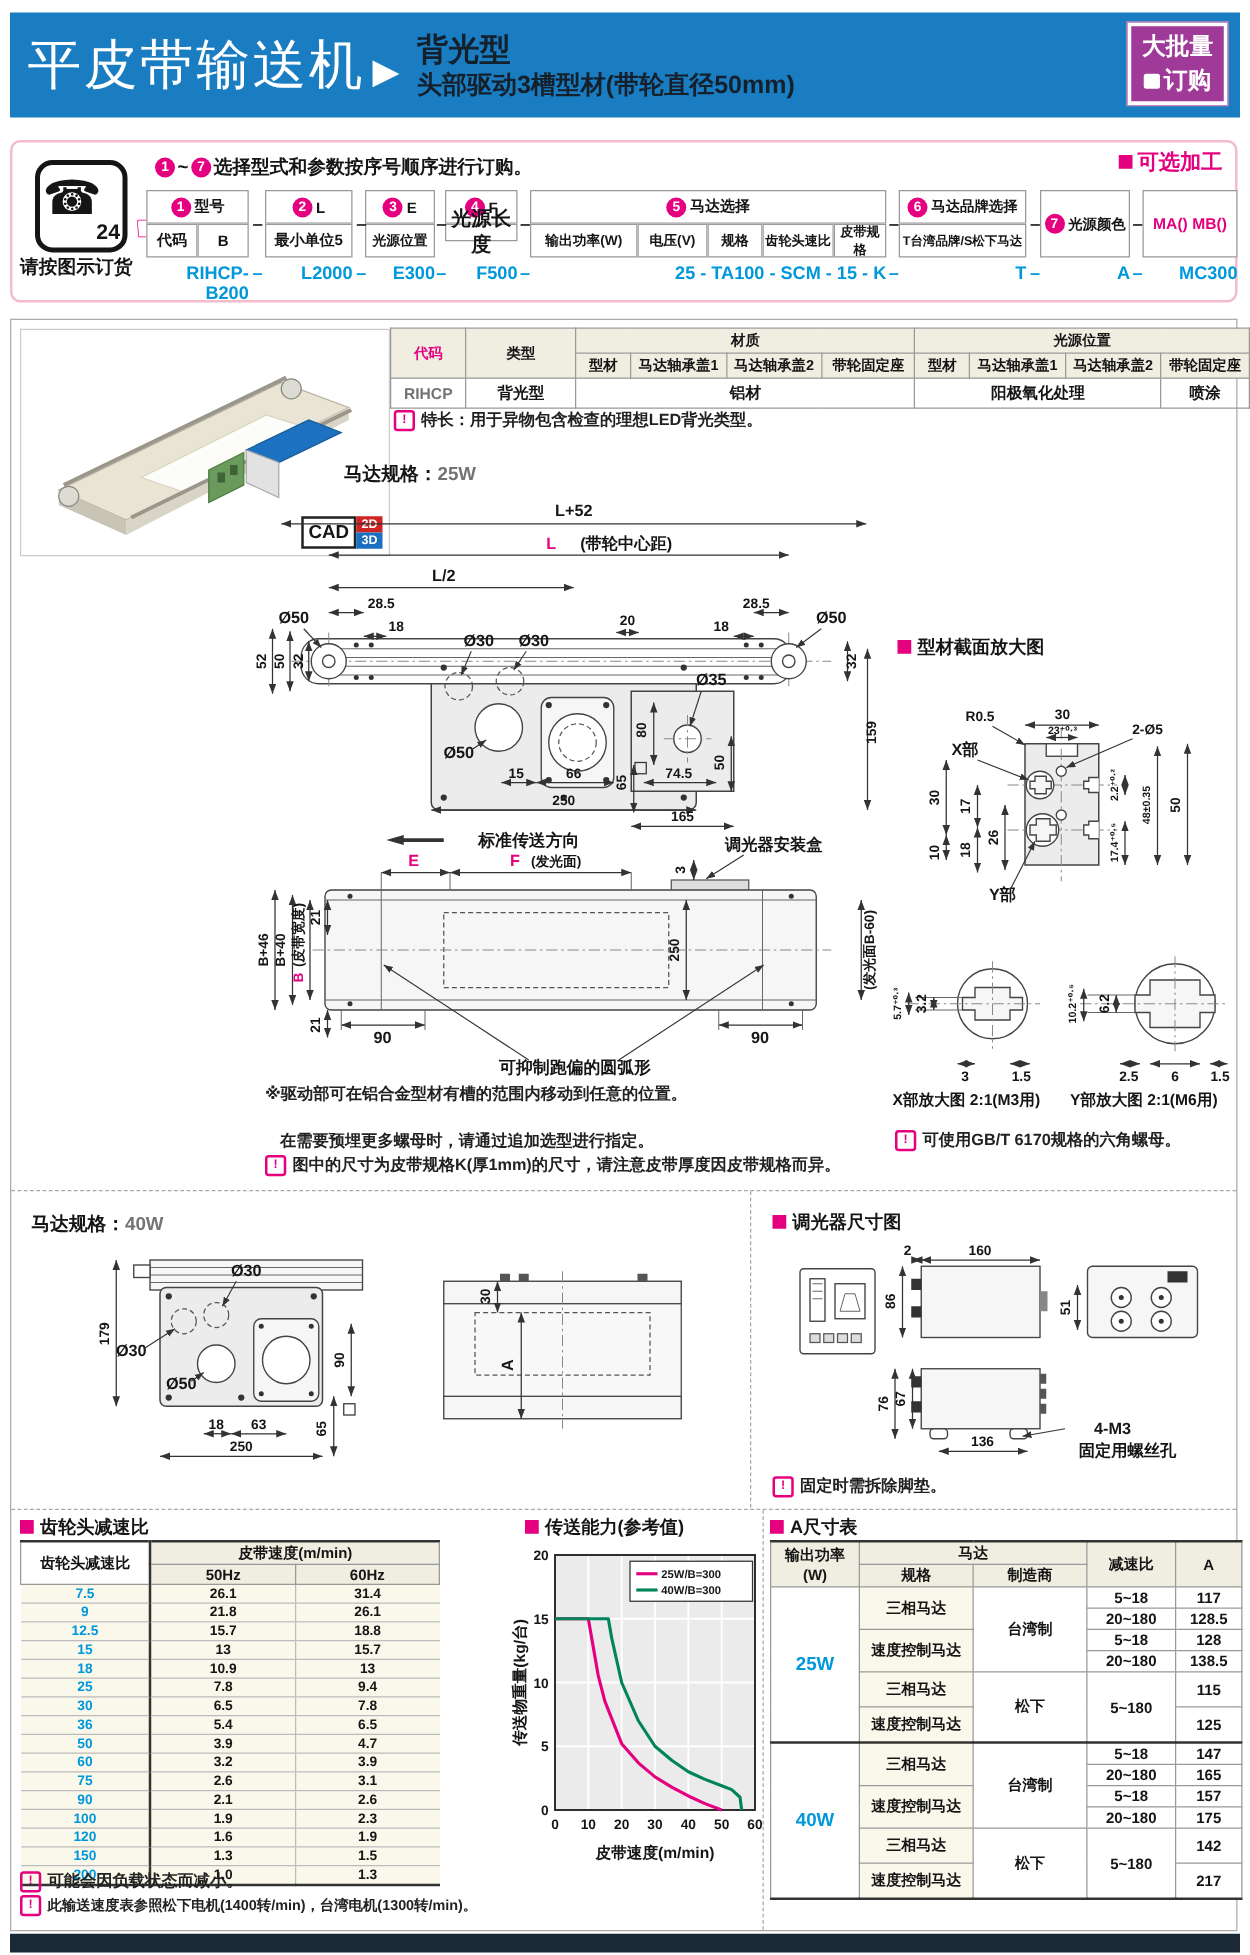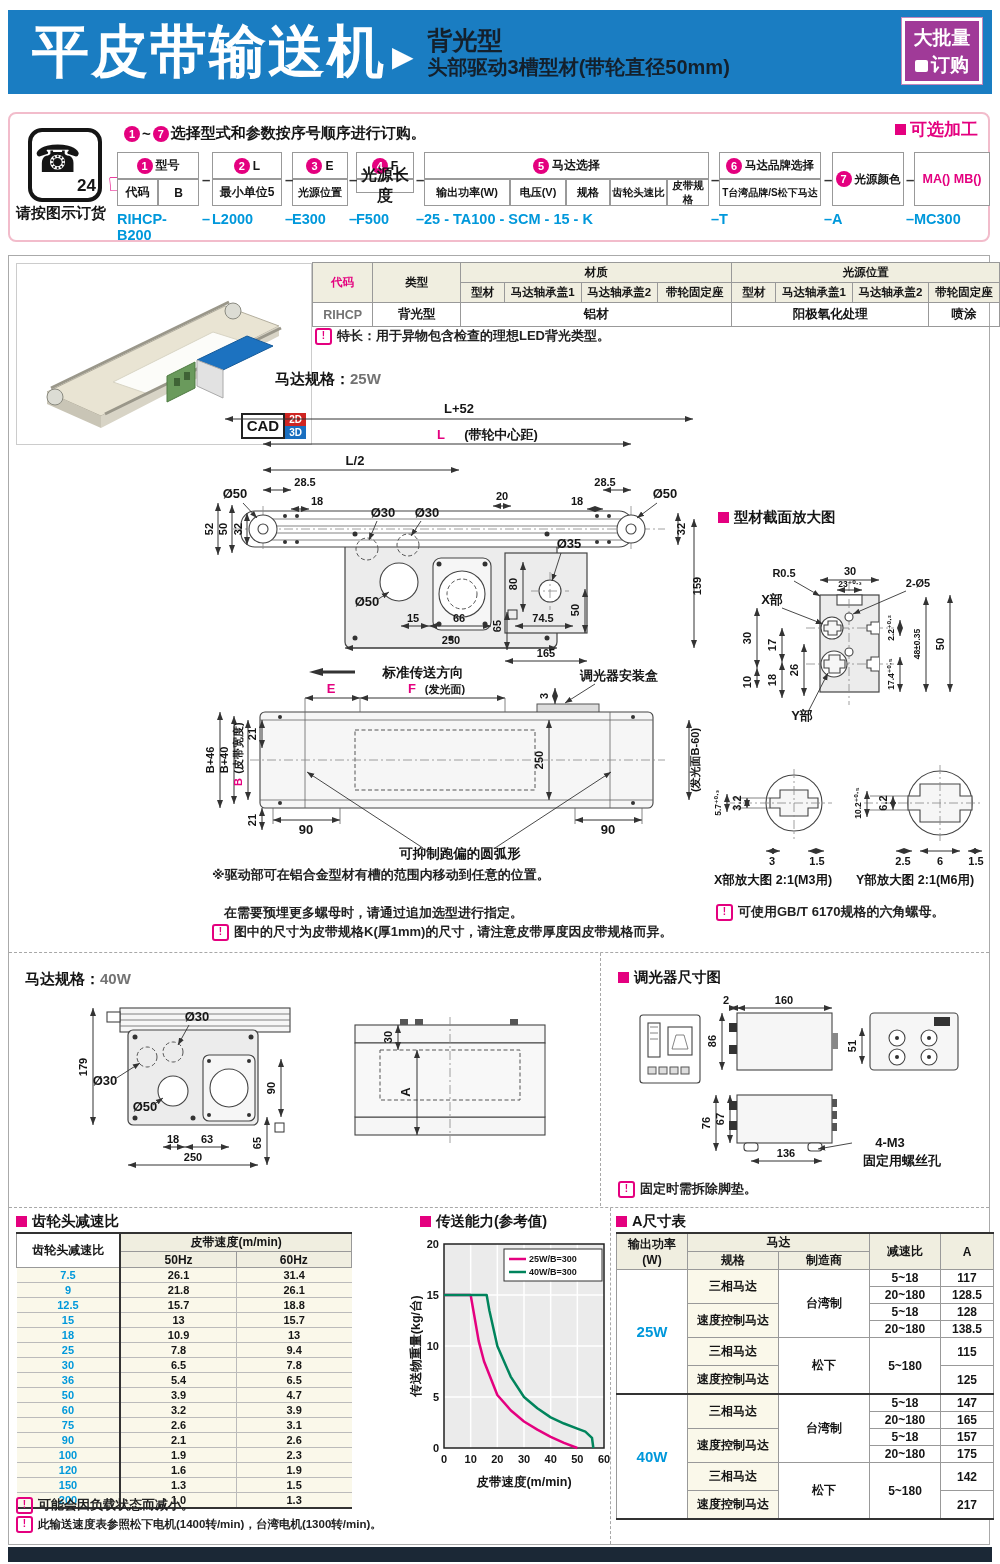--- a/index.html
+++ b/index.html
@@ -1,40 +1,40 @@
 <!DOCTYPE html>
 <html><head>
 <meta charset="utf-8">
 <style>
   html,body{margin:0;padding:0;background:#fff}
   .page{position:relative;width:1000px;height:1564px;background:#fff;overflow:hidden;
     font-family:"Liberation Sans","DejaVu Sans",sans-serif;color:#151515}
   .abs{position:absolute}
   
   .banner{position:absolute;left:8px;top:10px;width:984px;height:84px;background:#1a7dc2;display:flex;align-items:center}
-  .btitle{font-size:57px;font-weight:700;color:#fff;letter-spacing:2px;margin-left:24px}
+  .btitle{font-size:43px;font-weight:400;color:#fff;letter-spacing:2px;margin-left:14px}
   .barrow{font-size:28px;color:#fff;margin:8px 6px 0 6px}
   .bs1{font-size:25px;font-weight:900;color:#14202c;line-height:1.1}
   .bs2{font-size:20px;font-weight:900;color:#14202c}
   .badge{position:absolute;right:10px;top:8px;width:80px;height:66px;background:#a03a98;border:3px solid #fff;outline:1px solid #c488bd;color:#fff;font-weight:900;font-size:19px;text-align:center;padding-top:4px;box-sizing:border-box;line-height:1.4}
   .bicon{display:inline-block;width:13px;height:12px;background:#fff;margin-right:3px;border-radius:2px;position:relative;top:1px}
   
   .obox{position:absolute;left:8px;top:112px;width:982px;height:130px;border:2px solid #f2bccb;border-radius:8px;background:#fff;box-sizing:border-box}
   .phone{position:absolute;left:18px;top:14px;width:66px;height:66px;border:4px solid #151515;border-radius:14px;background:#fff}
   .phg{position:absolute;left:2px;top:8px;font-size:38px;line-height:1}
   .ph24{position:absolute;right:2px;bottom:2px;font-size:17px;font-weight:900}
   .pcap{position:absolute;left:6px;top:90px;font-size:15px;font-weight:900;width:110px}
   .finger{position:absolute;left:97px;top:52px;color:#e4007f;font-size:30px;font-weight:bold}
   .instr{position:absolute;left:114px;top:10px;display:flex;align-items:center;gap:2px;font-size:15px;font-weight:800}
   .circ{display:inline-block;min-width:16px;height:16px;border-radius:50%;background:#e4007f;color:#fff;font-size:11px;font-weight:900;line-height:16px;text-align:center}
   .opt{position:absolute;right:10px;top:4px;color:#e4007f;font-weight:900;font-size:17px;display:flex;align-items:center;gap:4px}
   .sqp{display:inline-block;width:11px;height:11px;background:#e4007f}
   .oc{position:absolute;border:1px solid #999;background:#fff;font-size:12px;font-weight:800;display:flex;align-items:center;justify-content:center;gap:3px;box-sizing:border-box;text-align:center}
   .odash{position:absolute;font-size:15px;font-weight:900;color:#333}
-  .oex{position:absolute;top:97px;color:#0098db;font-weight:900;font-size:14.5px;text-align:left}
+  .oex{position:absolute;top:97px;color:#0098db;font-weight:900;font-size:14.5px;text-align:right}
   .oexd{position:absolute;top:97px;color:#0098db;font-weight:900;font-size:14.5px}
   .mag{color:#e4007f}
   
   .mainbox{position:absolute;left:8px;top:255px;width:982px;height:1290px;border:1px solid #aaa;box-sizing:border-box}
   .divh{position:absolute;left:9px;width:980px;border-top:1px dashed #a8a8a8}
   .divv{position:absolute;border-left:1px dashed #a8a8a8}
   .imgbox{position:absolute;left:16px;top:263px;width:294px;height:180px;border:1px solid #ccc;background:#fff}
   .cadwrap{position:absolute;right:5px;bottom:5px;display:flex;align-items:stretch}
   .cadbox{border:2px solid #222;background:#fff;font-weight:900;font-size:15px;padding:2px 4px}
   .c2d{background:#cf2522;color:#fff;font-size:10px;font-weight:900;padding:1px 4px}

